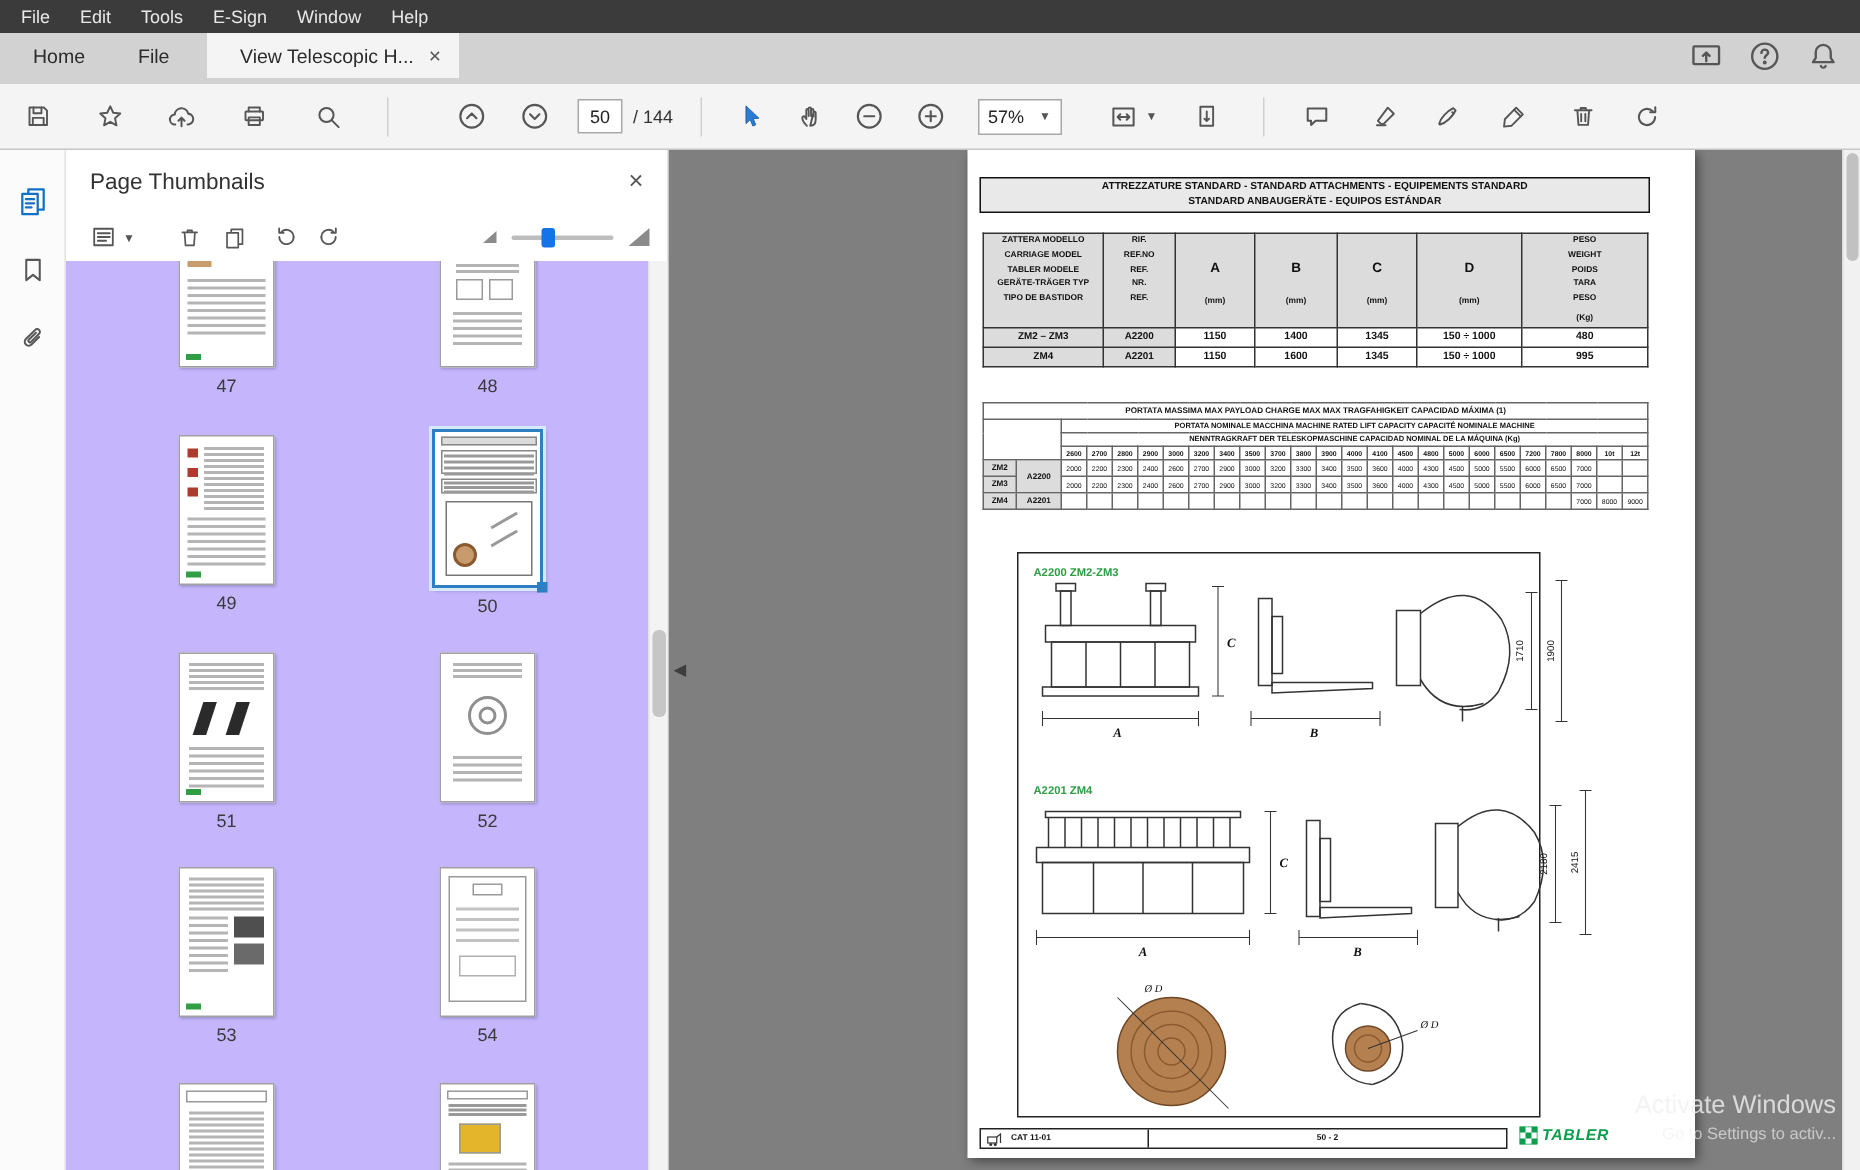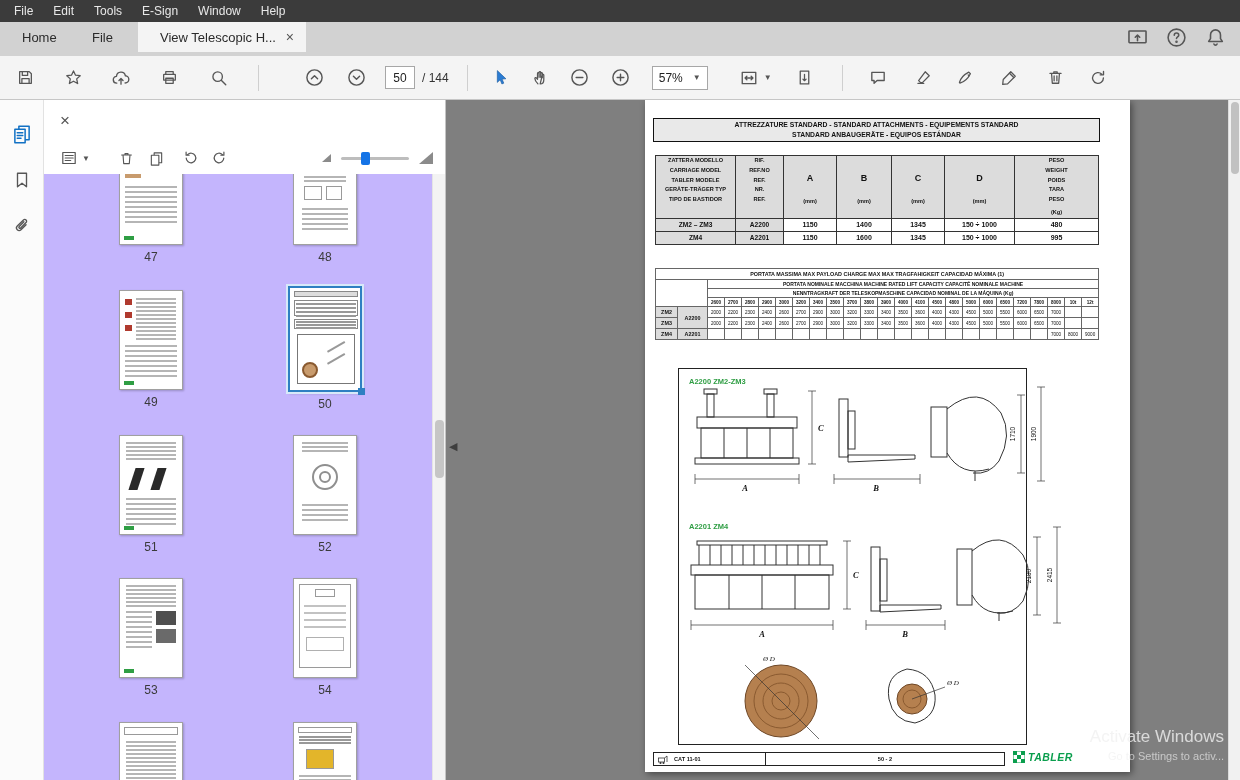--- a/index.html
+++ b/index.html
@@ -299,20 +299,21 @@
     </div>
     <div class="strip-btn" style="margin-top:6px">
       <svg class="icon" width="18" height="18" viewBox="0 0 16 16">
           <path d="M11.6 6.8l-4.5 4.5a2.3 2.3 0 0 1-3.3-3.3l5.5-5.4a1.6 1.6 0 0 1 2.3 2.3L6.8 9.7a.9.9 0 0 1-1.3-1.3l4.2-4.1"></path>
         </svg>
     </div>
   </div>
 
   <div class="panel">
     <div class="panel-header">
+      <span class="panel-title">Page Thumbnails</span>
       <span class="panel-close">×</span>
     </div>
     <div class="panel-tools">
       <span class="ptbtn">
         <svg class="icon" width="16" height="16" viewBox="0 0 16 16">
             <rect x="1.8" y="2.5" width="12.4" height="11"></rect>
             <path d="M4.2 5.5h8M4.2 8h8M4.2 10.5h5.5"></path>
           </svg>
       </span>
       <span class="caret">▼</span>

